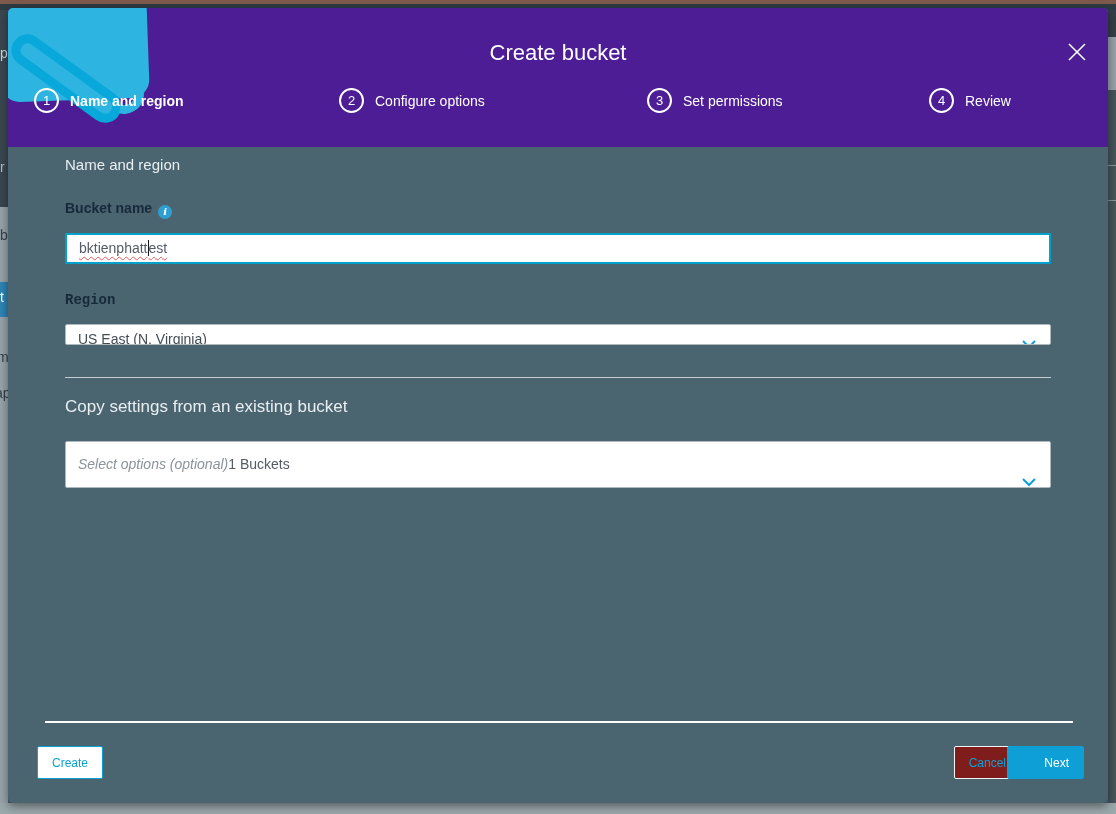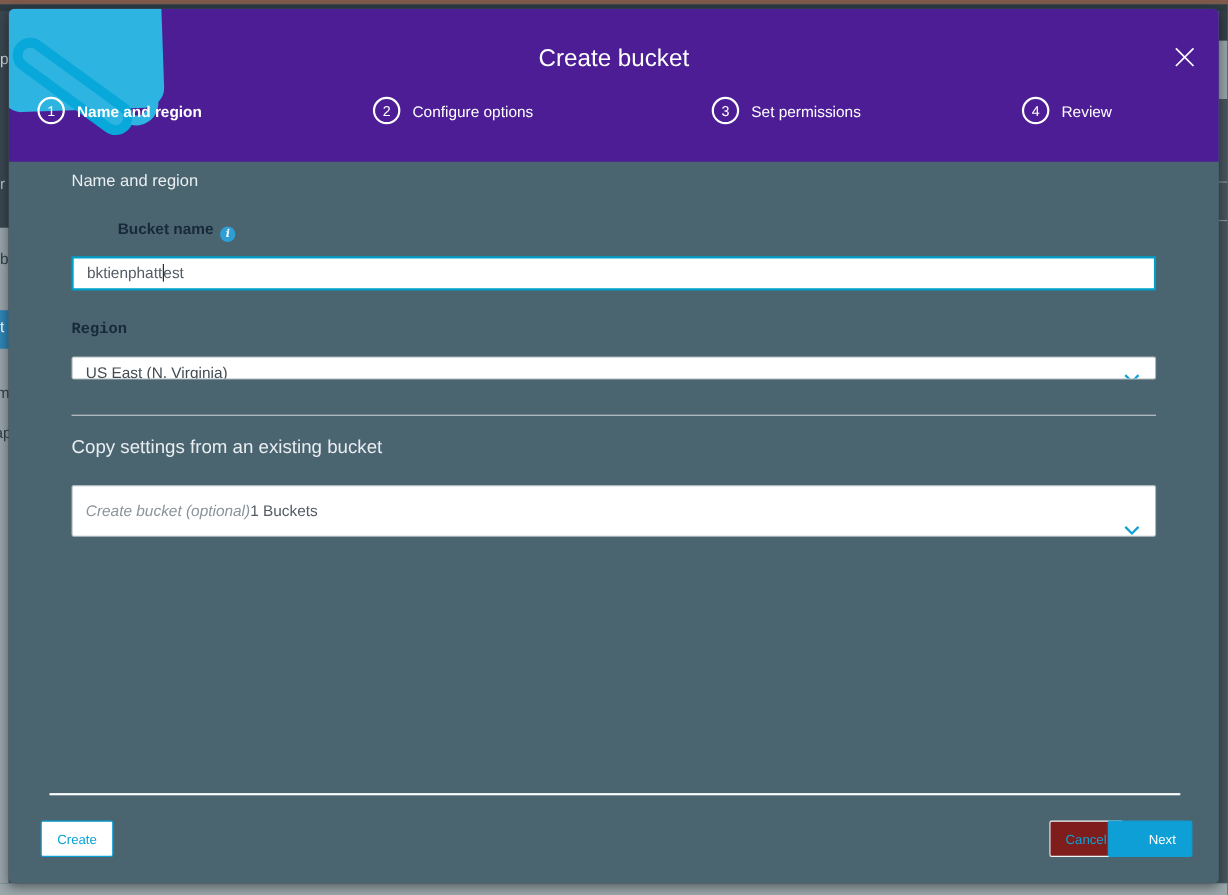--- a/index.html
+++ b/index.html
@@ -55,38 +55,38 @@
     color:#ffffff; font-size:13px; line-height:21px; text-align:center; flex:none;
   }
   .step-label { margin-left:11px; color:#ffffff; font-size:14px; }
   .step-1 { left:26px; }  .step-1 .step-label { font-weight:bold; }
   .step-2 { left:331px; } .step-3 { left:639px; } .step-4 { left:921px; }
 
   
   .section-heading { position:absolute; left:57px; top:148px; color:#e9eef1; font-size:15px; }
 
   .field-label { position:absolute; left:57px; color:#17293a; font-size:14px; font-weight:bold; }
-  .lbl-bucket { top:192px;margin-left:42px; }
+  .lbl-bucket { top:192px; }
   .lbl-region { top:284px;font-family:Liberation Mono, monospace; }
 
   .info-icon {
     display:inline-block; width:14px; height:14px; margin-left:6px; vertical-align:-2px;
     background:#2f9fd3; border-radius:50%; color:#ffffff; text-align:center;
     font-family:"DejaVu Serif", serif; font-style:italic; font-weight:bold;
     font-size:10px; line-height:14px; cursor:pointer;
   }
 
   .bucket-input {
     position:absolute; left:57px; top:225px; width:986px; height:31px;
     background:#ffffff; border:2px solid #00a1c9; border-radius:1px;
     font-size:14px; color:#545b64; line-height:27px; padding:0 12px;
     white-space:nowrap; overflow:hidden; cursor:text;
   }
   .misspelled {
-    text-decoration-style:wavy;
+    text-decoration:underline; text-decoration-style:wavy;
     text-decoration-color:#e05c5c; text-decoration-thickness:1px;
     text-underline-offset:3px;
   }
   .caret { display:inline-block; width:1px; height:16px; background:#16191f; vertical-align:-3px; }
 
   .select {
     position:absolute; left:57px; width:986px; background:#ffffff;
     border:1px solid #aeb9be; border-radius:2px; font-size:14px; color:#444c53;
     padding:0 34px 0 12px; cursor:pointer; white-space:nowrap; overflow:hidden;
   }
@@ -190,21 +190,21 @@
         <polyline points="2,2 8,8 14,2" stroke="#0d9fd6" stroke-width="2" fill="none"></polyline>
       </svg>
     </span>
   </div>
 
   <div class="divider-mid"></div>
 
   <div class="copy-heading">Copy settings from an existing bucket</div>
 
   <div class="select select-copy">
-    <span class="placeholder">Create bucket (optional)</span><span class="suffix">1 Buckets</span>
+    <span class="placeholder">Select options (optional)</span><span class="suffix">1 Buckets</span>
     <span class="chev">
       <svg width="16" height="10" viewBox="0 0 16 10">
         <polyline points="2,2 8,8 14,2" stroke="#0d9fd6" stroke-width="2" fill="none"></polyline>
       </svg>
     </span>
   </div>
 
   <div class="divider-footer"></div>
   <button class="btn btn-create">Create</button>
   <button class="btn btn-cancel">Cancel</button>

